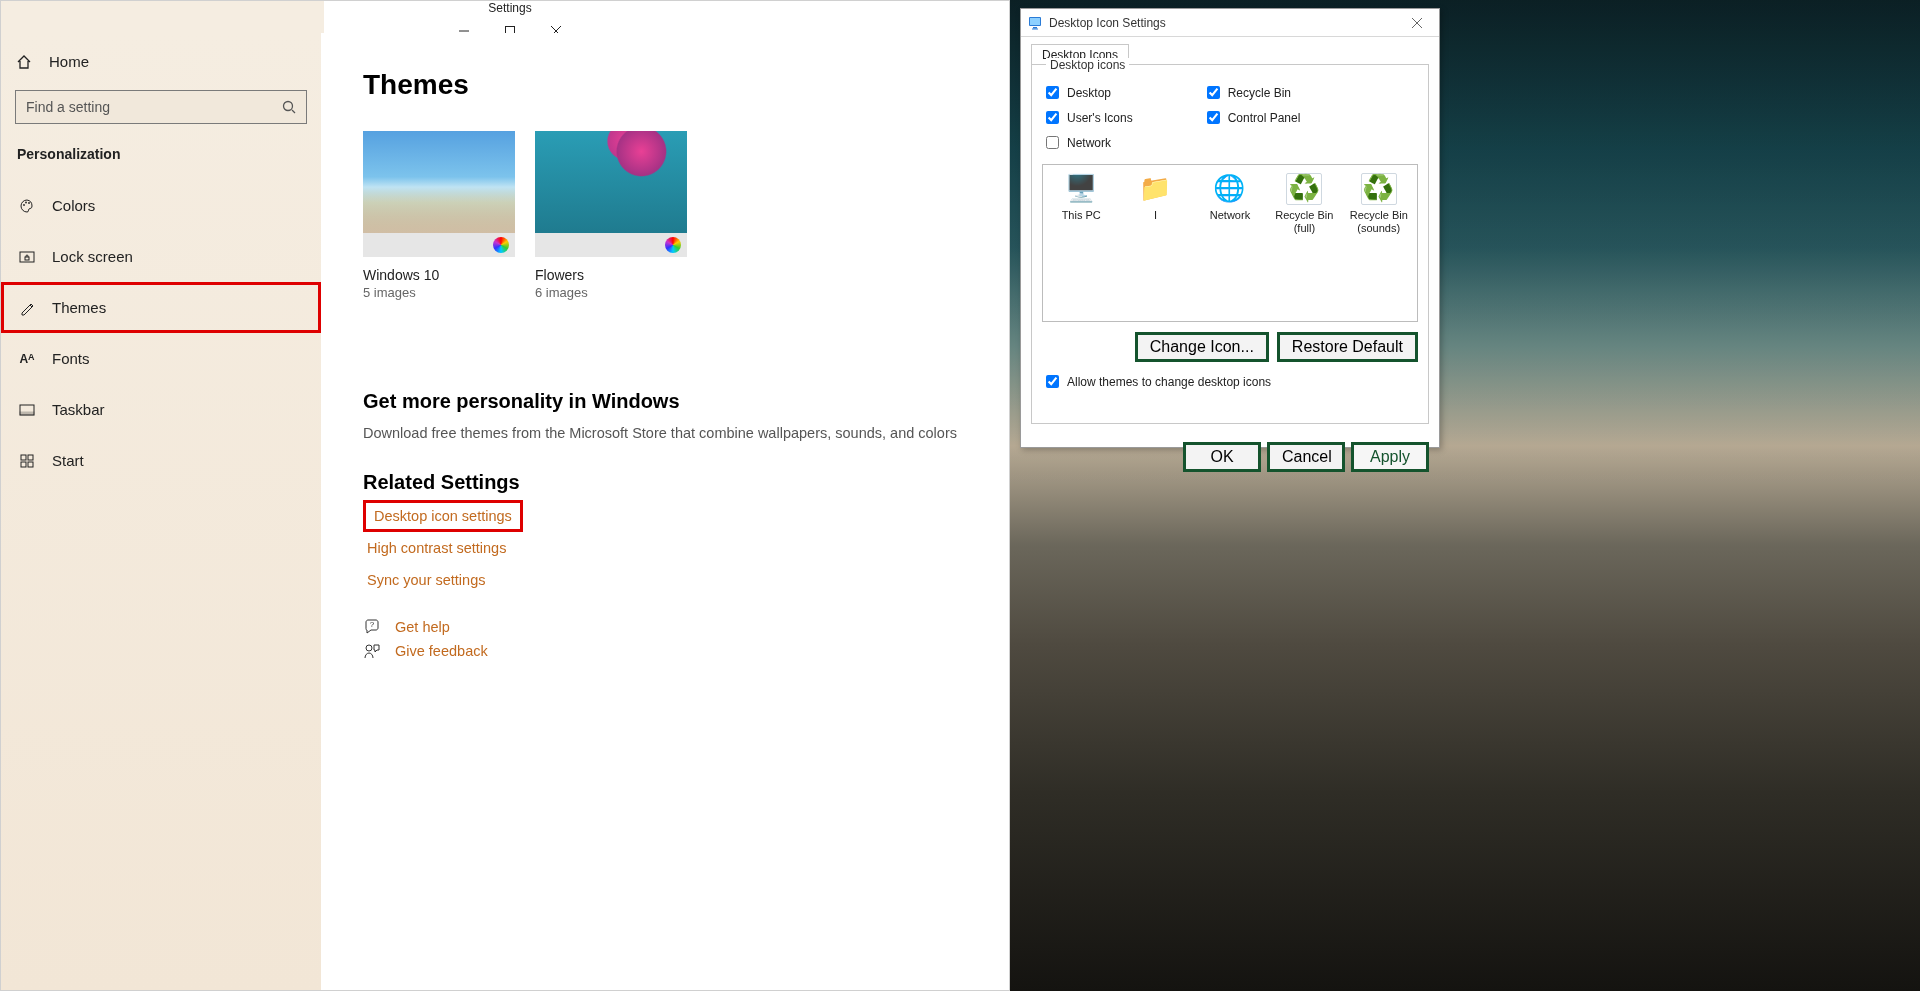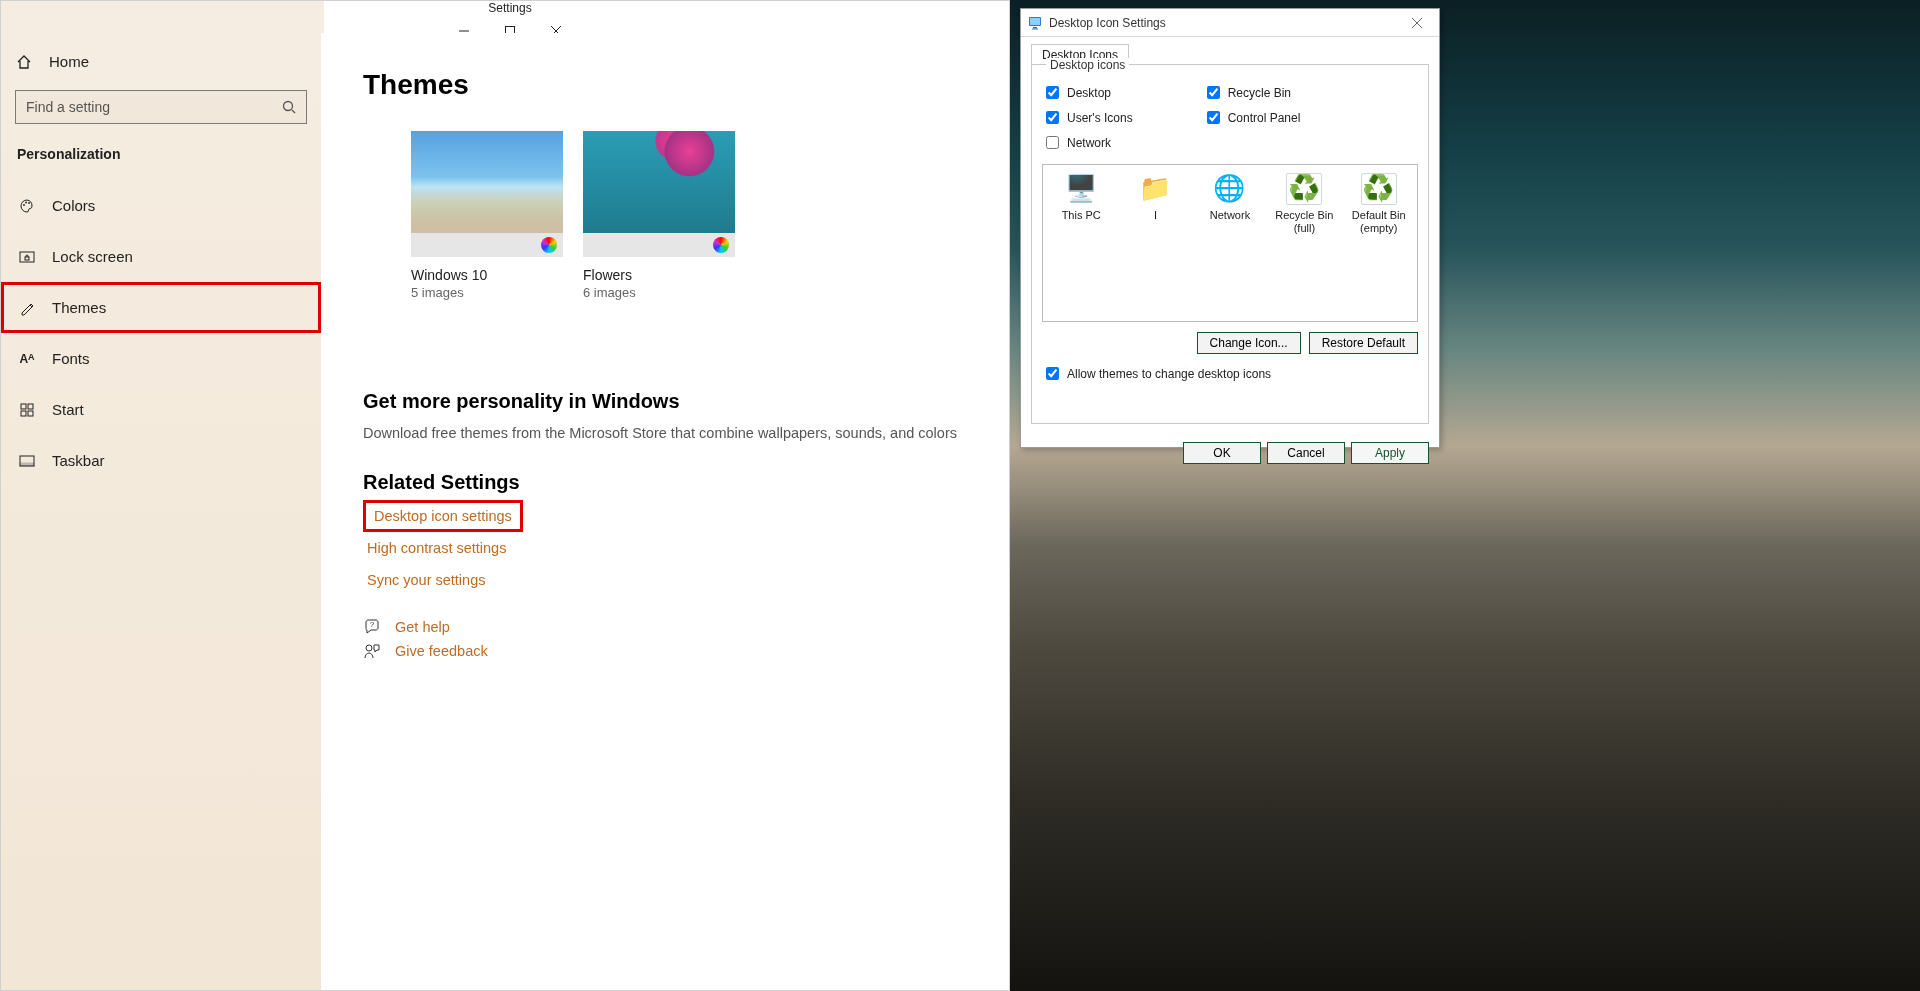--- a/index.html
+++ b/index.html
@@ -55,21 +55,21 @@
     display:flex; align-items:center; gap:16px;
     padding:14px 14px; font-size:15px; color:#222;
     border:3px solid transparent;
   }
   .nav-item .ico { width:18px; display:flex; justify-content:center; color:#222; }
   .red-box-nav { border:3px solid #de0000; }
   .main {
     flex:1; padding:24px 40px 0 42px; overflow:auto; background:#fff;
   }
   .page-title { font-size:28px; font-weight:600; margin:12px 0 30px 0; }
-  .themes-row { display:flex; gap:20px;margin-left:48px; }
+  .themes-row { display:flex; gap:20px; }
   .theme-card { width:152px; }
   .theme-thumb {
     width:152px; height:126px; background:#f2f2f2; position:relative;
     display:flex; flex-direction:column; justify-content:flex-end;
   }
   .theme-thumb .img {
     flex:1;
   }
   .thumb-windows10 {
     background:
@@ -133,21 +133,21 @@
   .icon-item { width:64px; text-align:center; font-size:11px; line-height:1.15;}
   .icon-glyph {
     width:36px; height:32px; margin:0 auto 4px auto;
     display:flex; align-items:center; justify-content:center; font-size:26px;
   }
   .pc-glyph { color:#1e90e8; }
   .folder-glyph { color:#f2b200; }
   .net-glyph  { color:#1e90e8; }
   .bin-glyph  { color:#4aa3e8; background:#fff; border:1px solid #cfd8e0; border-radius:2px;}
   .btn {
-    border:1px solid #14532d; background:#f3f3f3; padding:3px 12px; font-size:12px;
+    border:3px solid #14532d; background:#f3f3f3; padding:3px 12px; font-size:16px;
   }
   .btn.disabled { color:#14532d; background:#f6f6f6; }
   .btn-row-right { display:flex; justify-content:flex-end; gap:8px; margin-top:10px;}
   .allow-row { display:flex; align-items:center; gap:5px; margin-top:10px; font-size:12px;}
   .dlg-footer {
     display:flex; justify-content:flex-end; gap:6px;
     padding:8px 10px 10px 10px;
   }
   .dlg-footer .btn { width:78px; text-align:center; }
 
@@ -235,36 +235,36 @@
         </span>
         <span>Themes</span>
       </div>
       <div class="nav-item">
         <span class="ico" style="font-size:12px;font-weight:600;">A<span style="font-size:9px;">A</span></span>
         <span>Fonts</span>
       </div>
       <div class="nav-item">
         <span class="ico">
           <svg width="16" height="16" viewBox="0 0 16 16">
+              <rect x="1" y="3" width="14" height="10" fill="none" stroke="#222"></rect>
+              <rect x="1" y="10" width="14" height="3" fill="#222" opacity="0.25" stroke="#222"></rect>
+            </svg>
+        </span>
+        <span>Taskbar</span>
+      </div>
+      <div class="nav-item">
+        <span class="ico">
+          <svg width="16" height="16" viewBox="0 0 16 16">
               <rect x="2" y="2" width="5" height="5" fill="none" stroke="#222"></rect>
               <rect x="9" y="2" width="5" height="5" fill="none" stroke="#222"></rect>
               <rect x="2" y="9" width="5" height="5" fill="none" stroke="#222"></rect>
               <rect x="9" y="9" width="5" height="5" fill="none" stroke="#222"></rect>
             </svg>
         </span>
         <span>Start</span>
-      </div>
-      <div class="nav-item">
-        <span class="ico">
-          <svg width="16" height="16" viewBox="0 0 16 16">
-              <rect x="1" y="3" width="14" height="10" fill="none" stroke="#222"></rect>
-              <rect x="1" y="10" width="14" height="3" fill="#222" opacity="0.25" stroke="#222"></rect>
-            </svg>
-        </span>
-        <span>Taskbar</span>
       </div>
     </div>
 
     <div class="main">
       <div class="page-title">Themes</div>
 
       <div class="themes-row">
         <div class="theme-card">
           <div class="theme-thumb">
             <div class="img thumb-windows10"></div>
@@ -389,21 +389,21 @@
         <div class="icon-item">
           <div class="icon-glyph net-glyph">🌐</div>
           <div>Network</div>
         </div>
         <div class="icon-item">
           <div class="icon-glyph bin-glyph">♻️</div>
           <div>Recycle Bin (full)</div>
         </div>
         <div class="icon-item">
           <div class="icon-glyph bin-glyph">♻️</div>
-          <div>Default Bin (empty)</div>
+          <div>Recycle Bin (sounds)</div>
         </div>
       </div>
 
       <div class="btn-row-right">
         <button class="btn">Change Icon...</button>
         <button class="btn">Restore Default</button>
       </div>
 
       <label class="allow-row">
         <input type="checkbox" checked="" style="">

